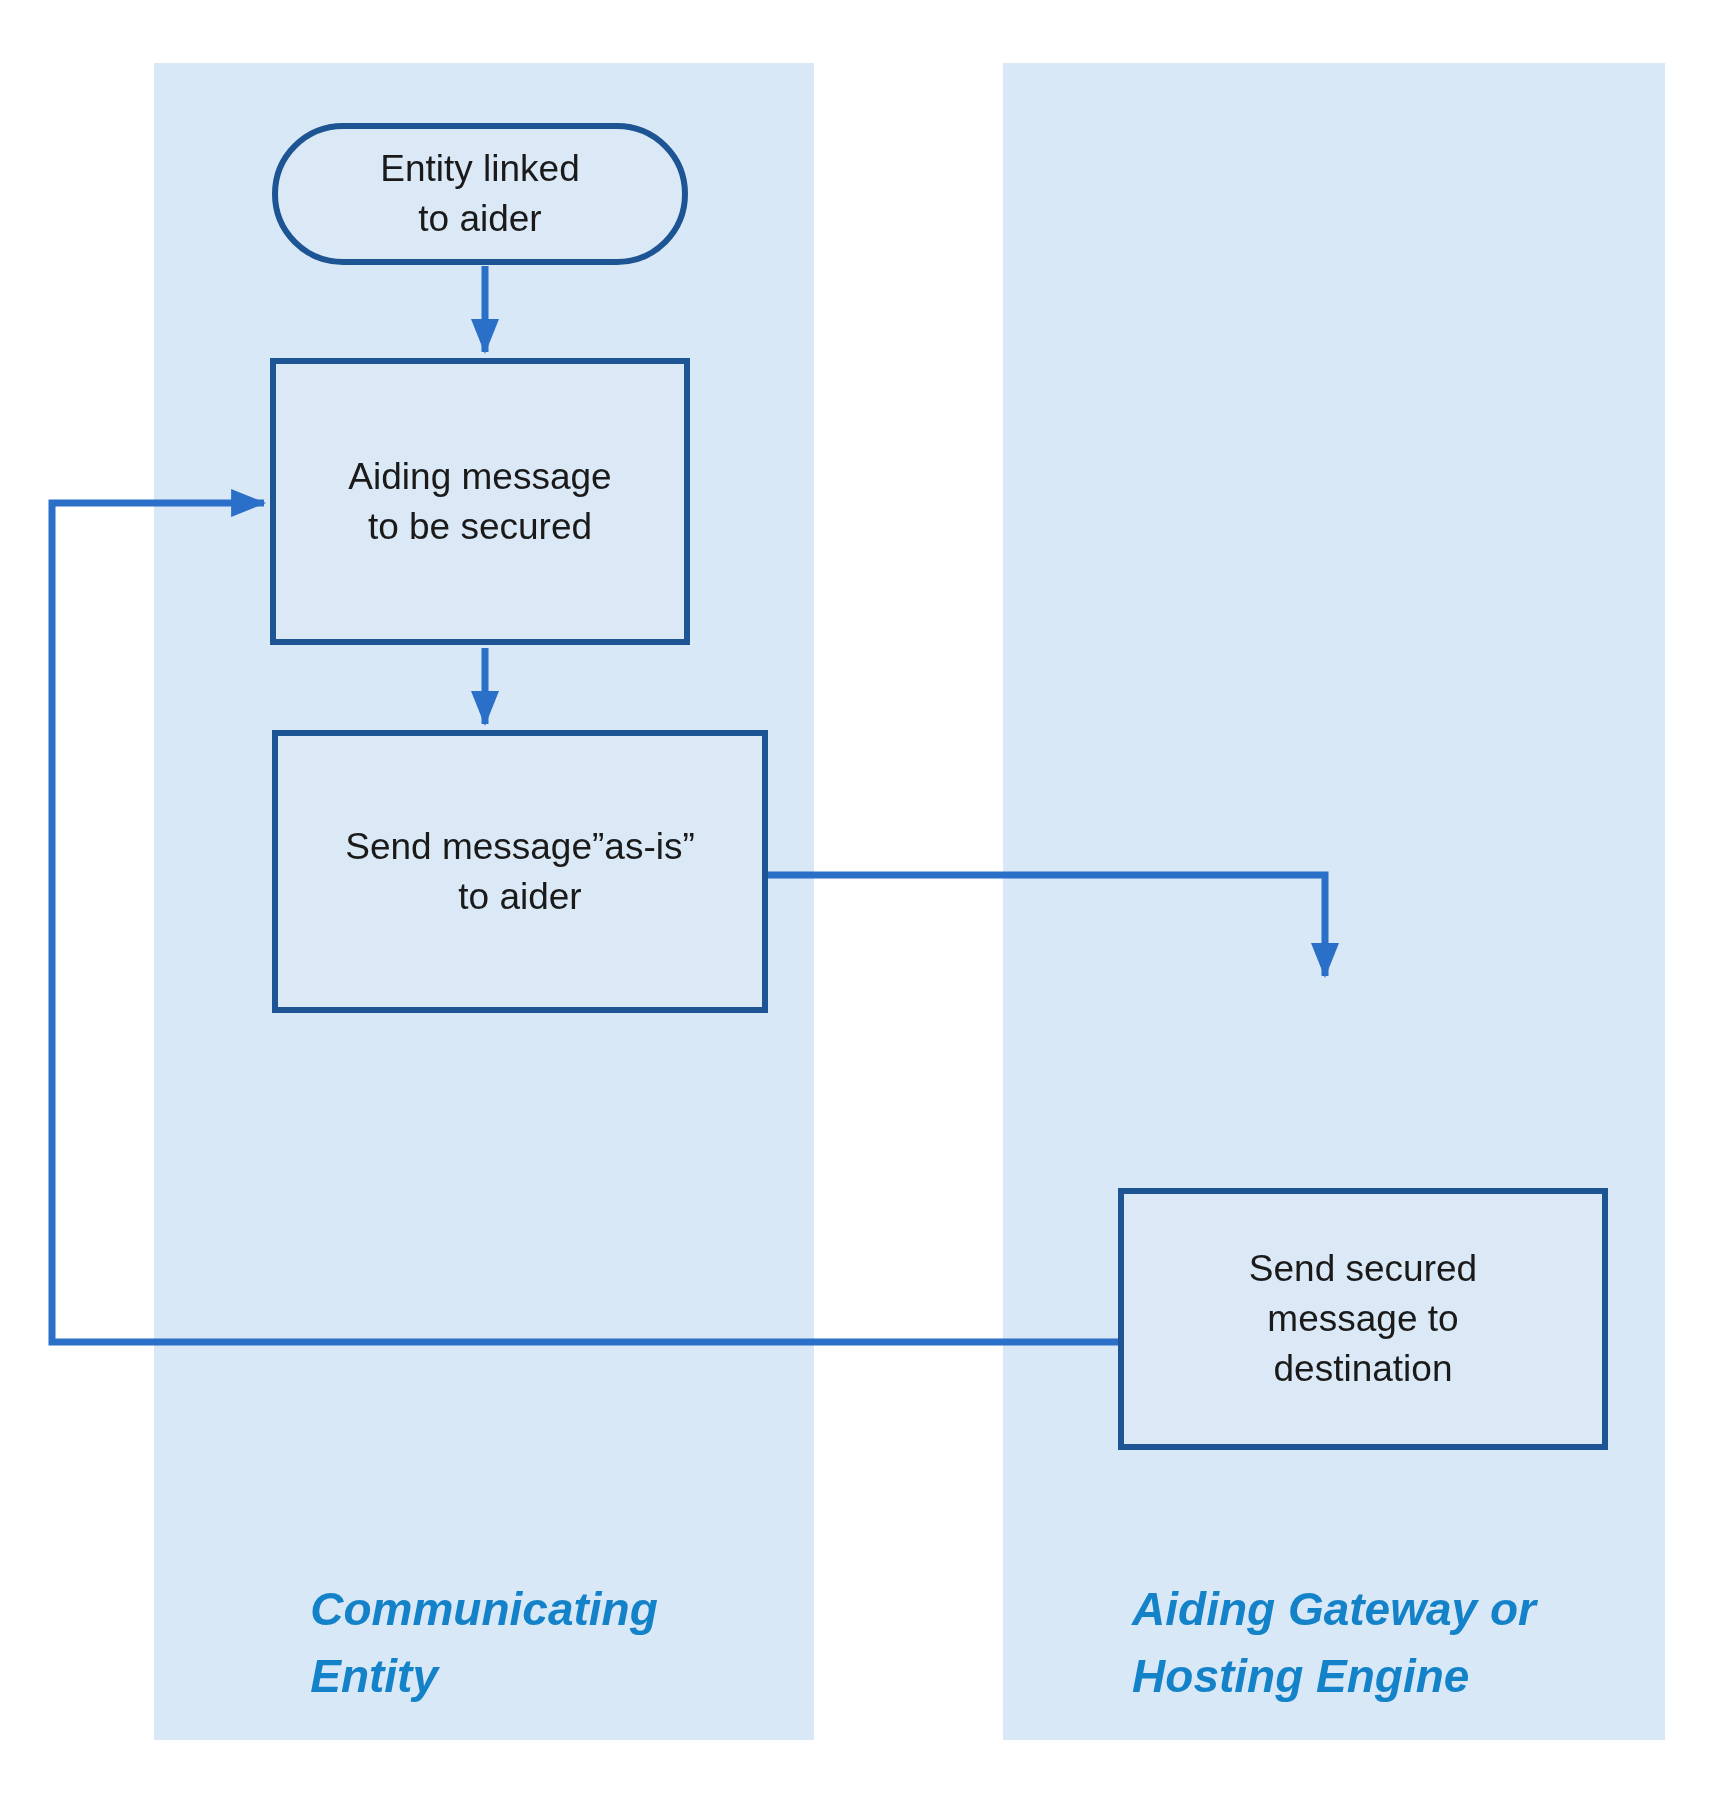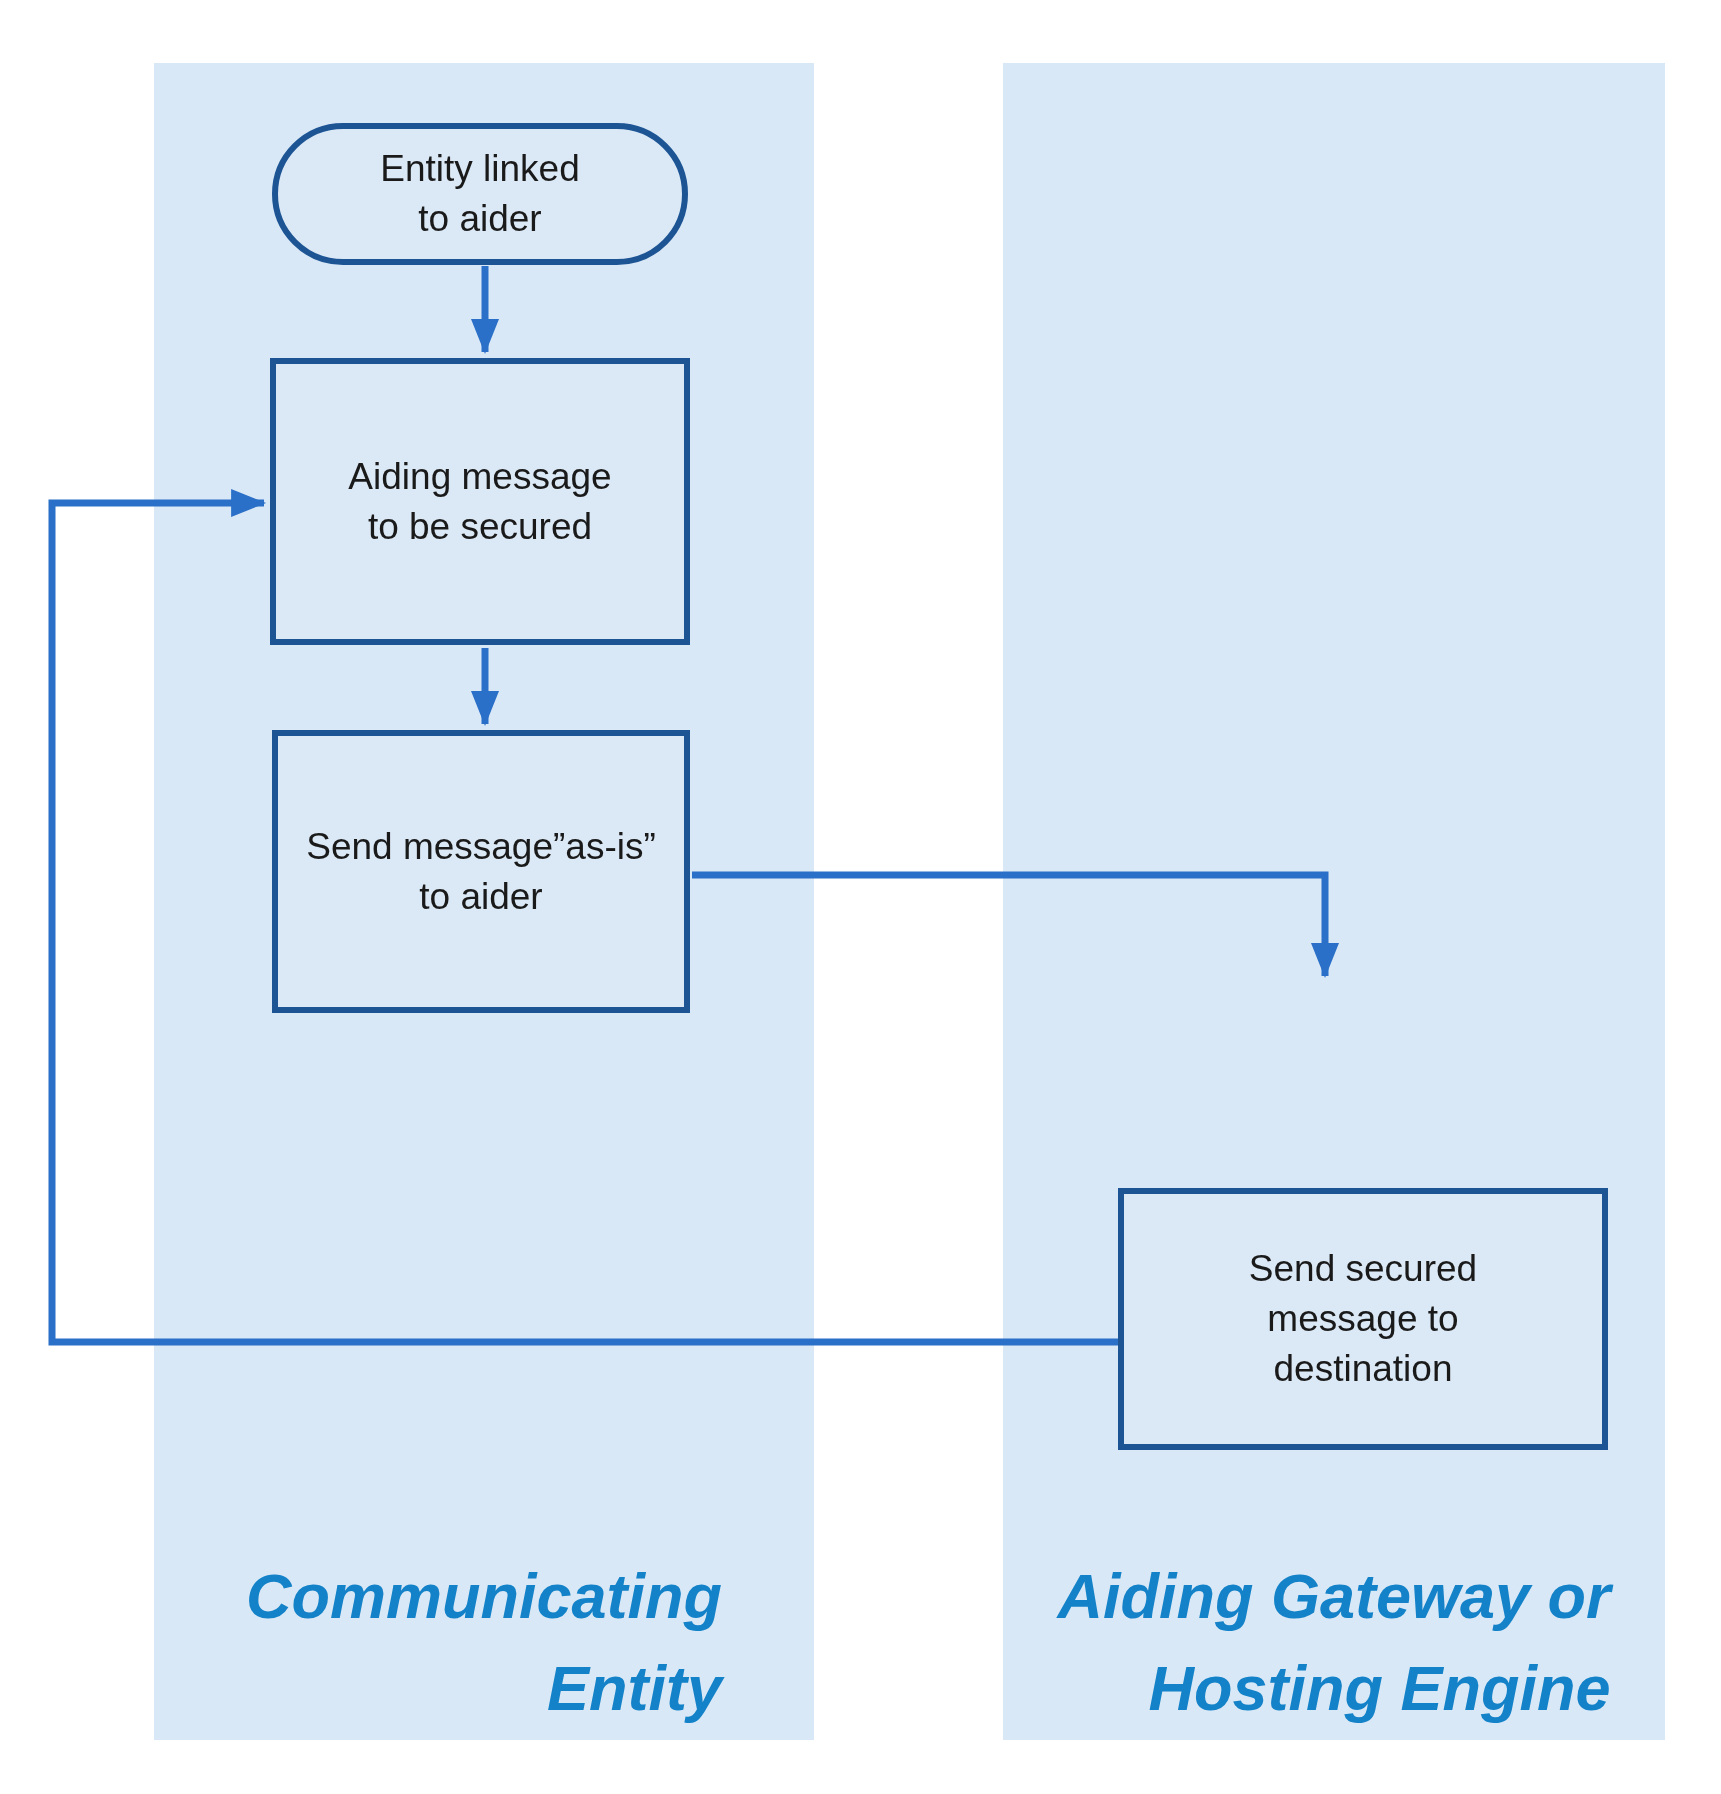--- a/index.html
+++ b/index.html
@@ -46,29 +46,29 @@
     text-align:center;
     color:var(--node-text);
     font-size:37px;line-height:1.35;
     white-space:pre-line;
   }
   .node-stadium{
     left:272px;top:123px;width:416px;height:142px;
     border-radius:71px;
   }
   .node-prepare{left:270px;top:358px;width:420px;height:287px;}
-  .node-send-asis{left:272px;top:730px;width:418px;height:283px;}
+  .node-send-asis{left:272px;top:730px;width:496px;height:283px;}
   .node-aider-processing{left:1118px;top:982px;width:430px;height:146px;}
   .node-send-secured{left:1118px;top:1188px;width:490px;height:262px;}
   .lane-label{
     position:absolute;
     top:1545px;height:195px;
     display:flex;align-items:center;justify-content:center;
-    text-align:right;
-    font-size:63px;font-weight:bold;font-style:italic;
+    text-align:left;
+    font-size:46px;font-weight:bold;font-style:italic;
     line-height:1.45;
     color:var(--lane-label);
     white-space:pre-line;
   }
   .lane-label-left{left:154px;width:660px;}
   .lane-label-right{left:1003px;width:662px;}
 </style>
 </head>
 <body>
 

